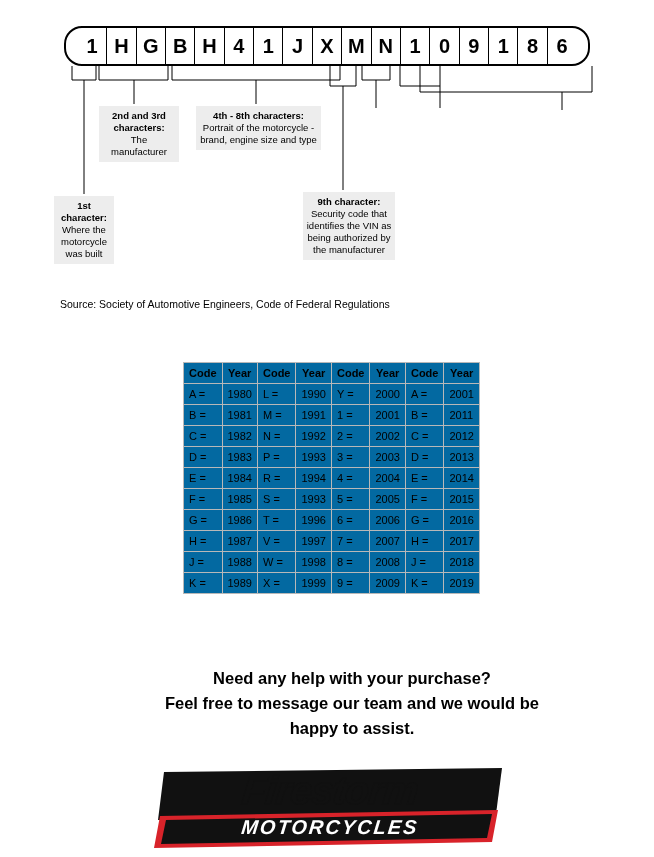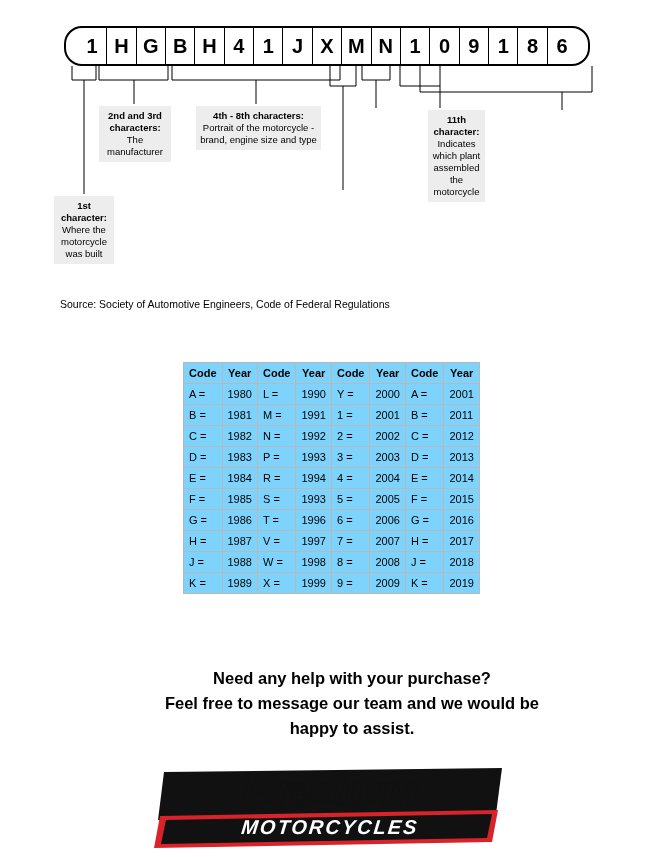--- a/index.html
+++ b/index.html
@@ -72,21 +72,21 @@
     line-height: 12px;
     text-align: center;
     padding: 4px 3px;
     box-sizing: border-box;
   }
   .callout .hd {
     font-weight: bold;
   }
 
   #callout-1 { left: 54px;  top: 196px; width: 60px; }
-  #callout-2 { left: 99px;  top: 106px; width: 72px; }
+  #callout-2 { left: 99px;  top: 106px; width: 80px; }
   #callout-3 { left: 196px; top: 106px; width: 125px;}
   #callout-4 { left: 303px; top: 192px; width: 92px; }
   #callout-5 { left: 357px; top: 110px; width: 60px; }
   #callout-6 { left: 428px; top: 110px; width: 57px; }
   #callout-7 { left: 509px; top: 112px; width: 107px;}
 
   
   #source-note {
     position: absolute;
     left: 60px;
@@ -97,21 +97,21 @@
 
   
   #year-table-wrap {
     position: absolute;
     left: 183px;
     top: 362px;
   }
   table#year-table {
     border-collapse: collapse;
     font-size: 11px;
-    background: #7dd3fc;
+    background: #0369a1;
   }
   table#year-table th,
   table#year-table td {
     border: 1px solid #b8b8b8;
     padding: 4px 5px;
     text-align: left;
     font-weight: normal;
     height: 18px;
     box-sizing: border-box;
   }
@@ -250,26 +250,26 @@
   <div class="callout" id="callout-2">
     <span class="hd">2nd and 3rd characters:</span><br>
     <span>The manufacturer</span>
   </div>
 
   <div class="callout" id="callout-3">
     <span class="hd">4th - 8th characters:</span><br>
     <span>Portrait of the motorcycle - brand, engine size and type</span>
   </div>
 
-
-
-  <div class="callout" id="callout-6">
-    <span class="hd">11th character:</span><br>
-    <span>Indicates which plant assembled the motorcycle</span>
+  <div class="callout" id="callout-4">
+    <span class="hd">9th character:</span><br>
+    <span>Security code that identifies the VIN as being authorized by the manufacturer</span>
   </div>
+
+
 
 </div>
 
 <div id="source-note">Source:  Society of Automotive Engineers, Code of Federal Regulations</div>
 
 <div id="year-table-wrap">
   <table id="year-table">
     <thead>
       <tr>
         <th>Code</th>

